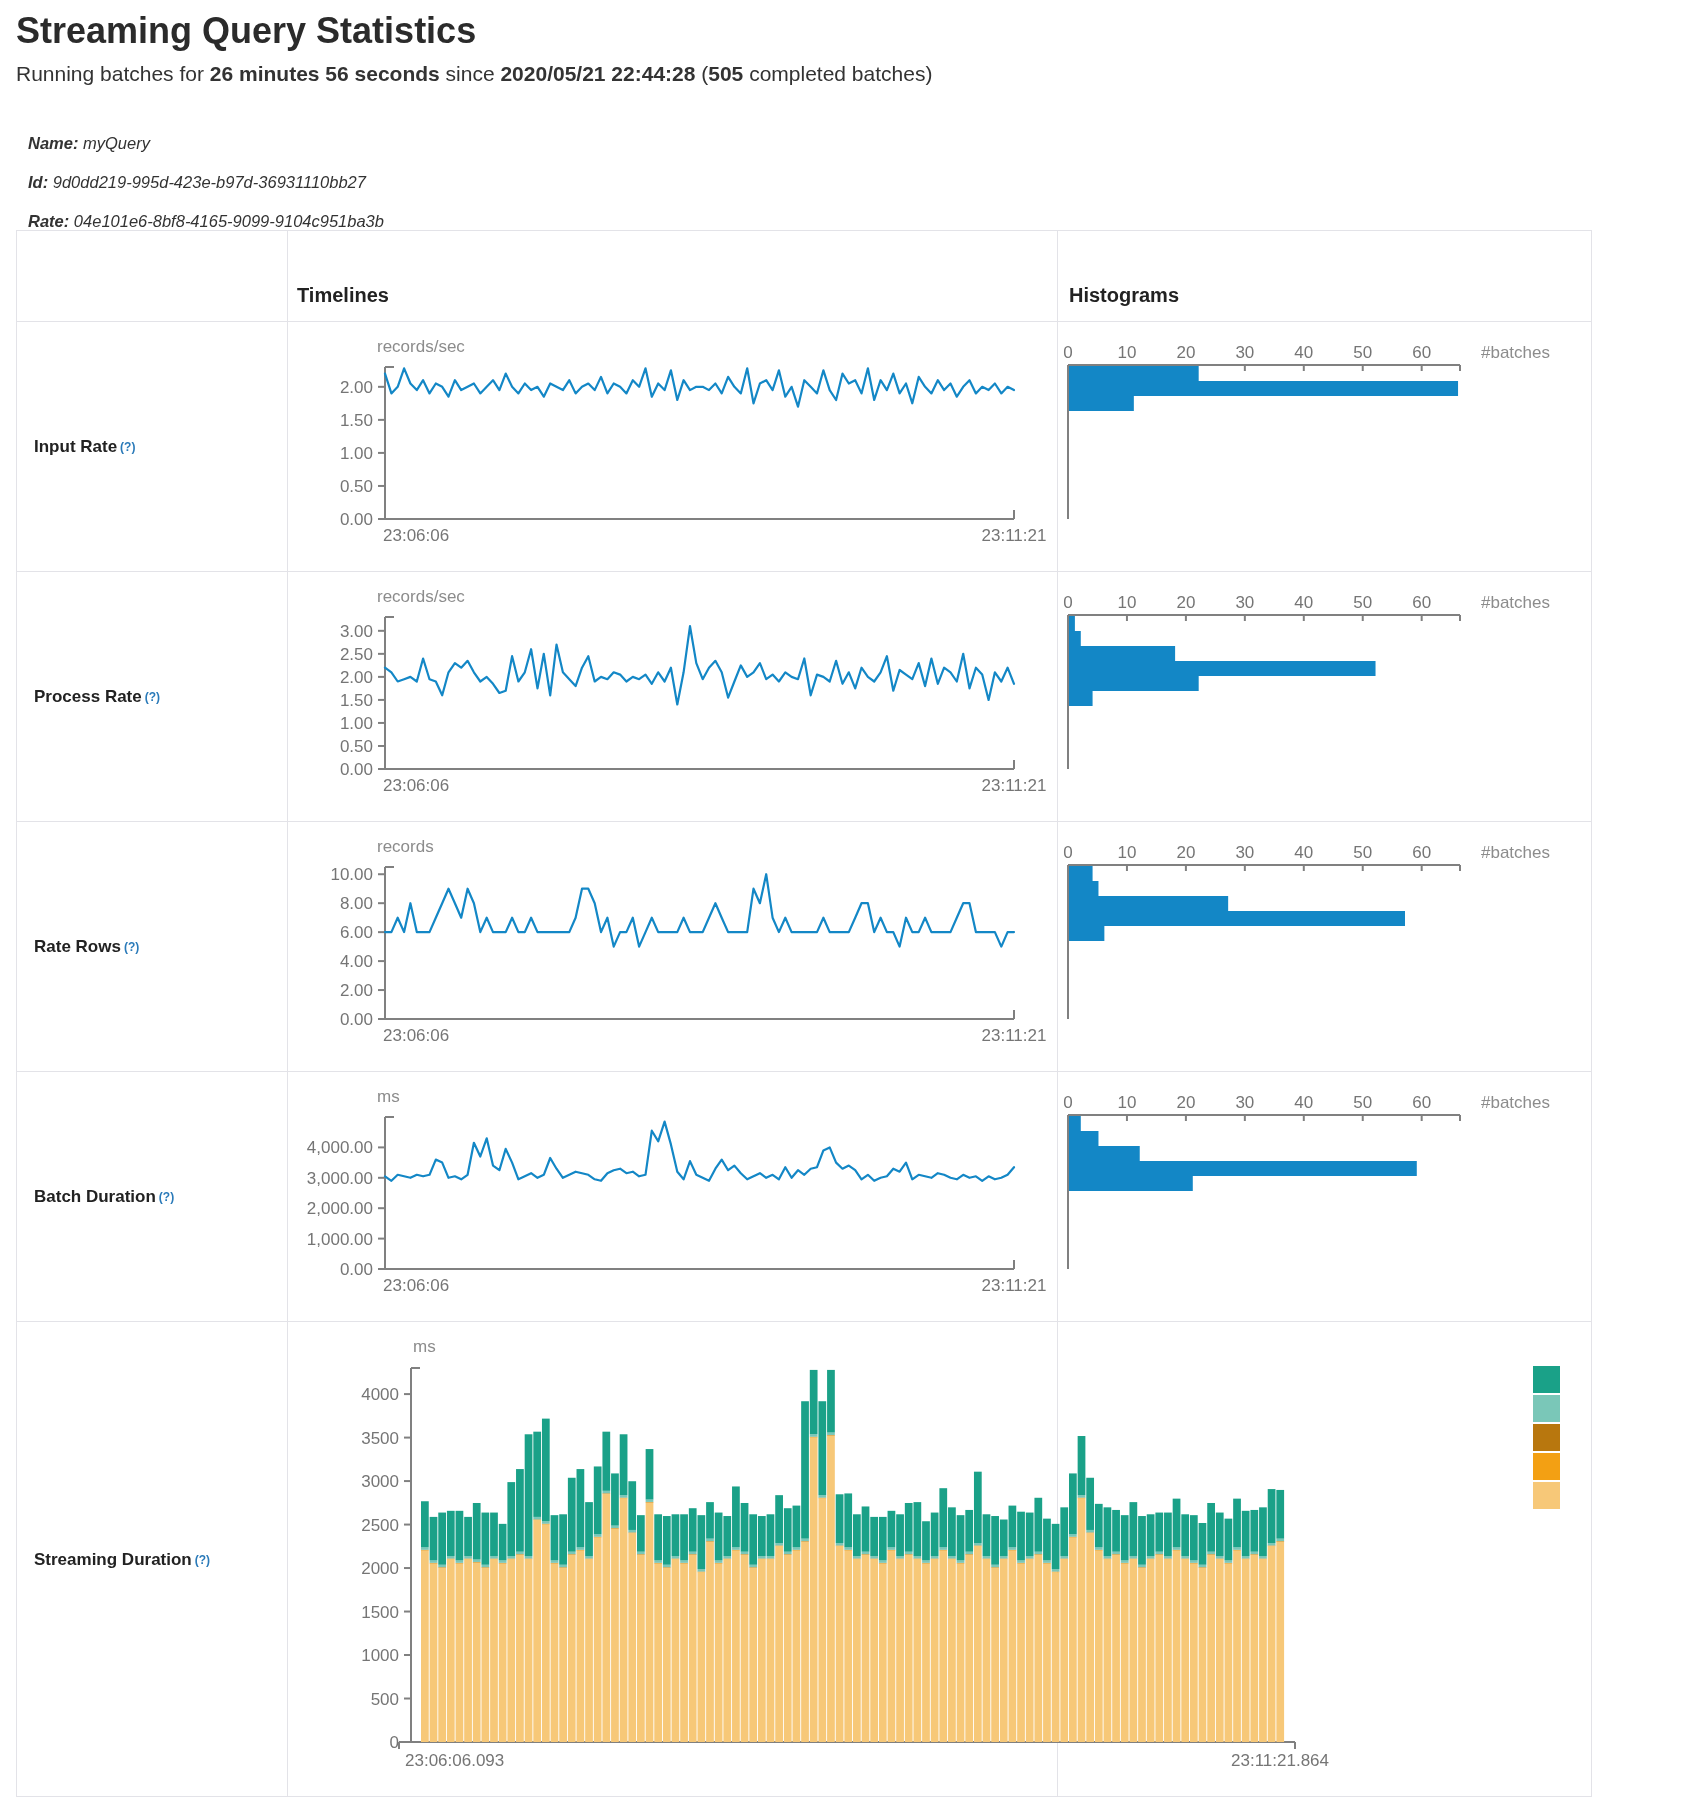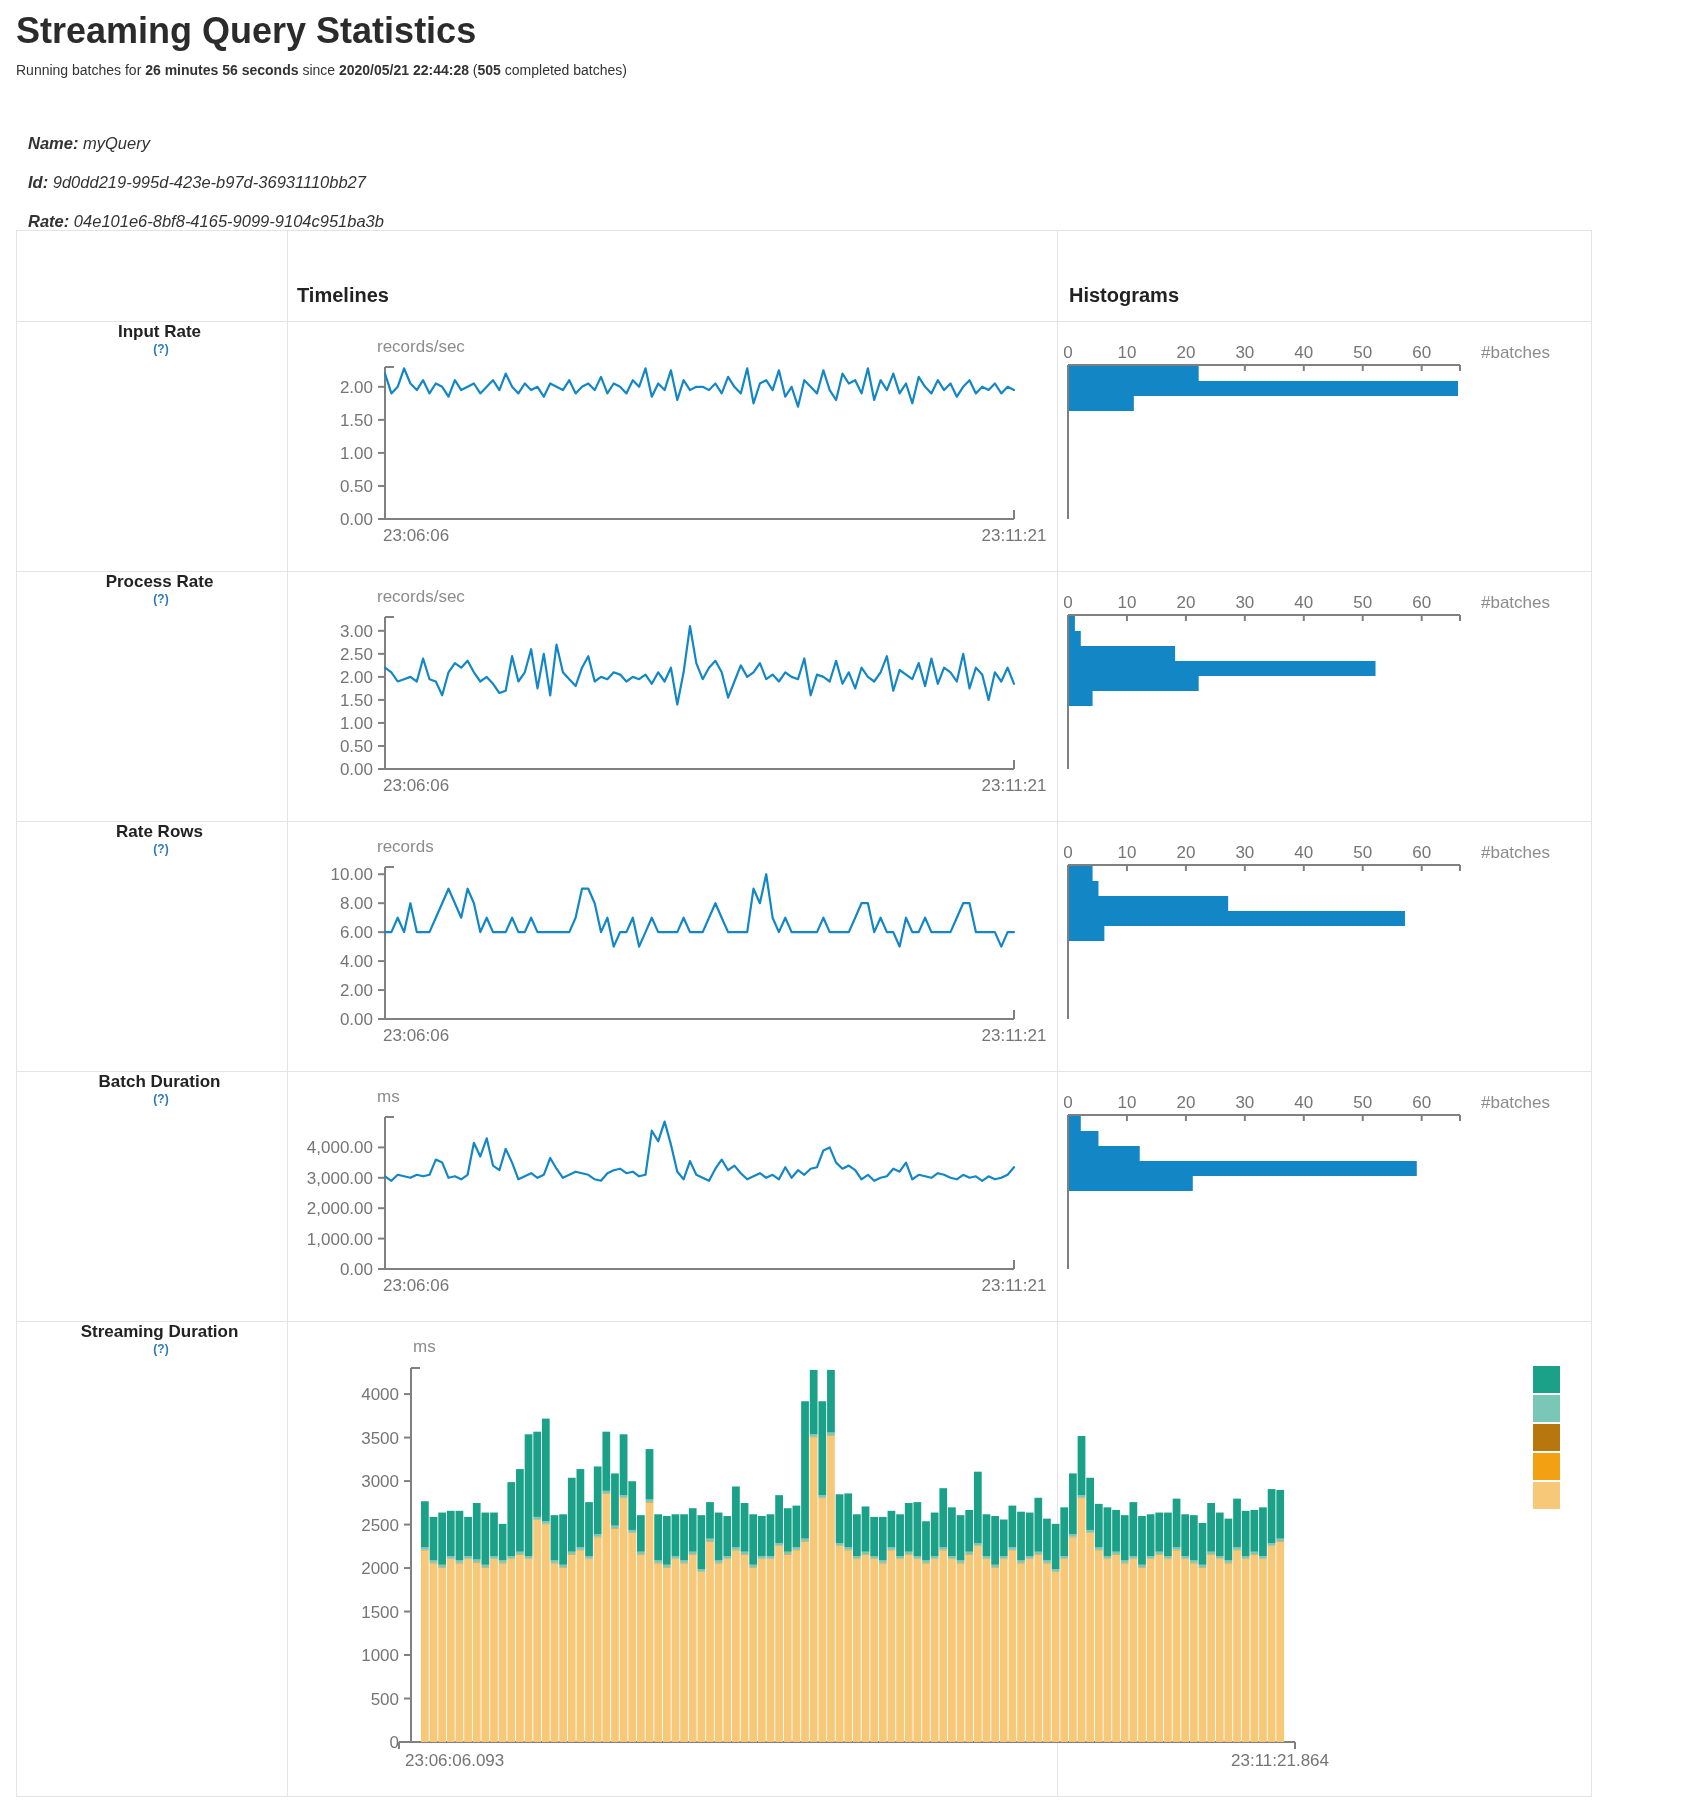--- a/index.html
+++ b/index.html
@@ -1,34 +1,34 @@
 <!DOCTYPE html>
 <html><head>
 <meta charset="utf-8">
 <style>
   html,body{margin:0;padding:0;background:#fff;}
   body{font-family:"Liberation Sans","DejaVu Sans",sans-serif;color:#333;}
   .page{position:relative;width:1693px;height:1820px;background:#fff;overflow:hidden;}
   .page-title{position:absolute;left:16px;top:10px;margin:0;font-size:36px;font-weight:bold;color:#2b2b2b;letter-spacing:0px;}
-  .subtitle{position:absolute;left:16px;top:62px;margin:0;font-size:14px;color:#333;}
+  .subtitle{position:absolute;left:16px;top:62px;margin:0;font-size:21px;color:#333;}
   .subtitle b{font-weight:bold;}
   .meta{position:absolute;left:16px;top:118px;font-size:16.5px;line-height:27px;color:#333;}
   .meta p{margin:12px;font-style:italic;}
   .meta b{font-weight:bold;}
   .tbl{position:absolute;left:16px;top:230px;width:1576px;height:1567px;border:1px solid #e3e3e8;box-sizing:border-box;background:#fff;}
   .thead{position:relative;height:91px;border-bottom:1px solid #e3e3e8;box-sizing:border-box;}
   .th{position:absolute;bottom:14px;font-size:20px;font-weight:bold;color:#222;}
   .th-timelines{left:280px;}
   .th-histograms{left:1052px;}
   .vline-1,.vline-2{position:absolute;top:0;width:1px;background:#e3e3e8;}
   .vline-1{left:270px;height:1566px;}
   .vline-2{left:1040px;height:1566px;}
   .trow{position:relative;height:250px;border-bottom:1px solid #e3e3e8;box-sizing:border-box;display:flex;}
   .trow:last-child{border-bottom:none;}
-  .cell-label{width:270px;display:flex;align-items:center;box-sizing:border-box;padding-left:17px;font-size:17px;font-weight:bold;color:#222;flex-direction:column;}
+  .cell-label{width:270px;display:flex;align-items:center;box-sizing:border-box;padding-left:17px;font-size:17px;font-weight:bold;color:#222;}
   .cell-label sup{font-size:12px;color:#2a7ab9;font-weight:bold;margin-left:3px;}
   .cell-chart{position:relative;width:770px;}
   .cell-hist{position:relative;width:536px;}
   .cell-op{position:relative;width:1306px;}
   .trow-op{height:475px;}
   svg{display:block;}
   svg text{font-family:"Liberation Sans","DejaVu Sans",sans-serif;}
   .tick-text{font-size:17px;fill:#757575;}
   .unit-text{font-size:17px;fill:#8c8c8c;}
 </style>

